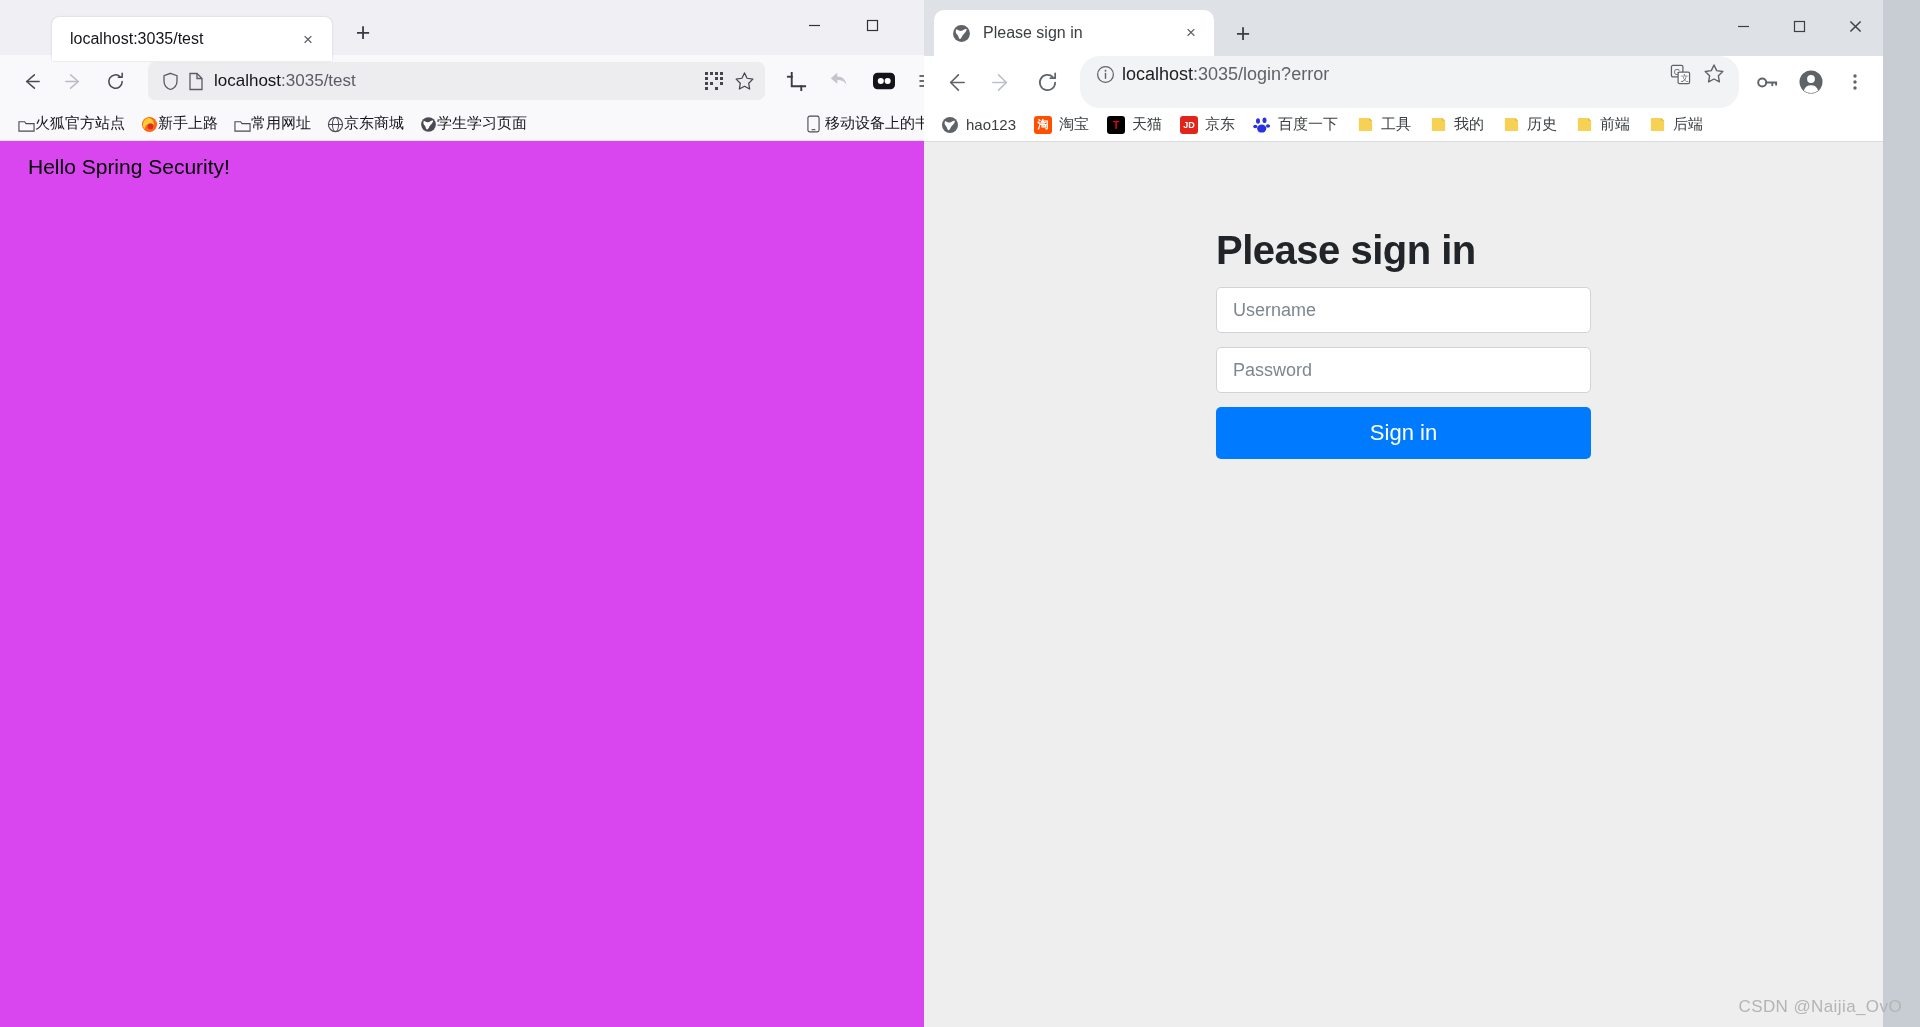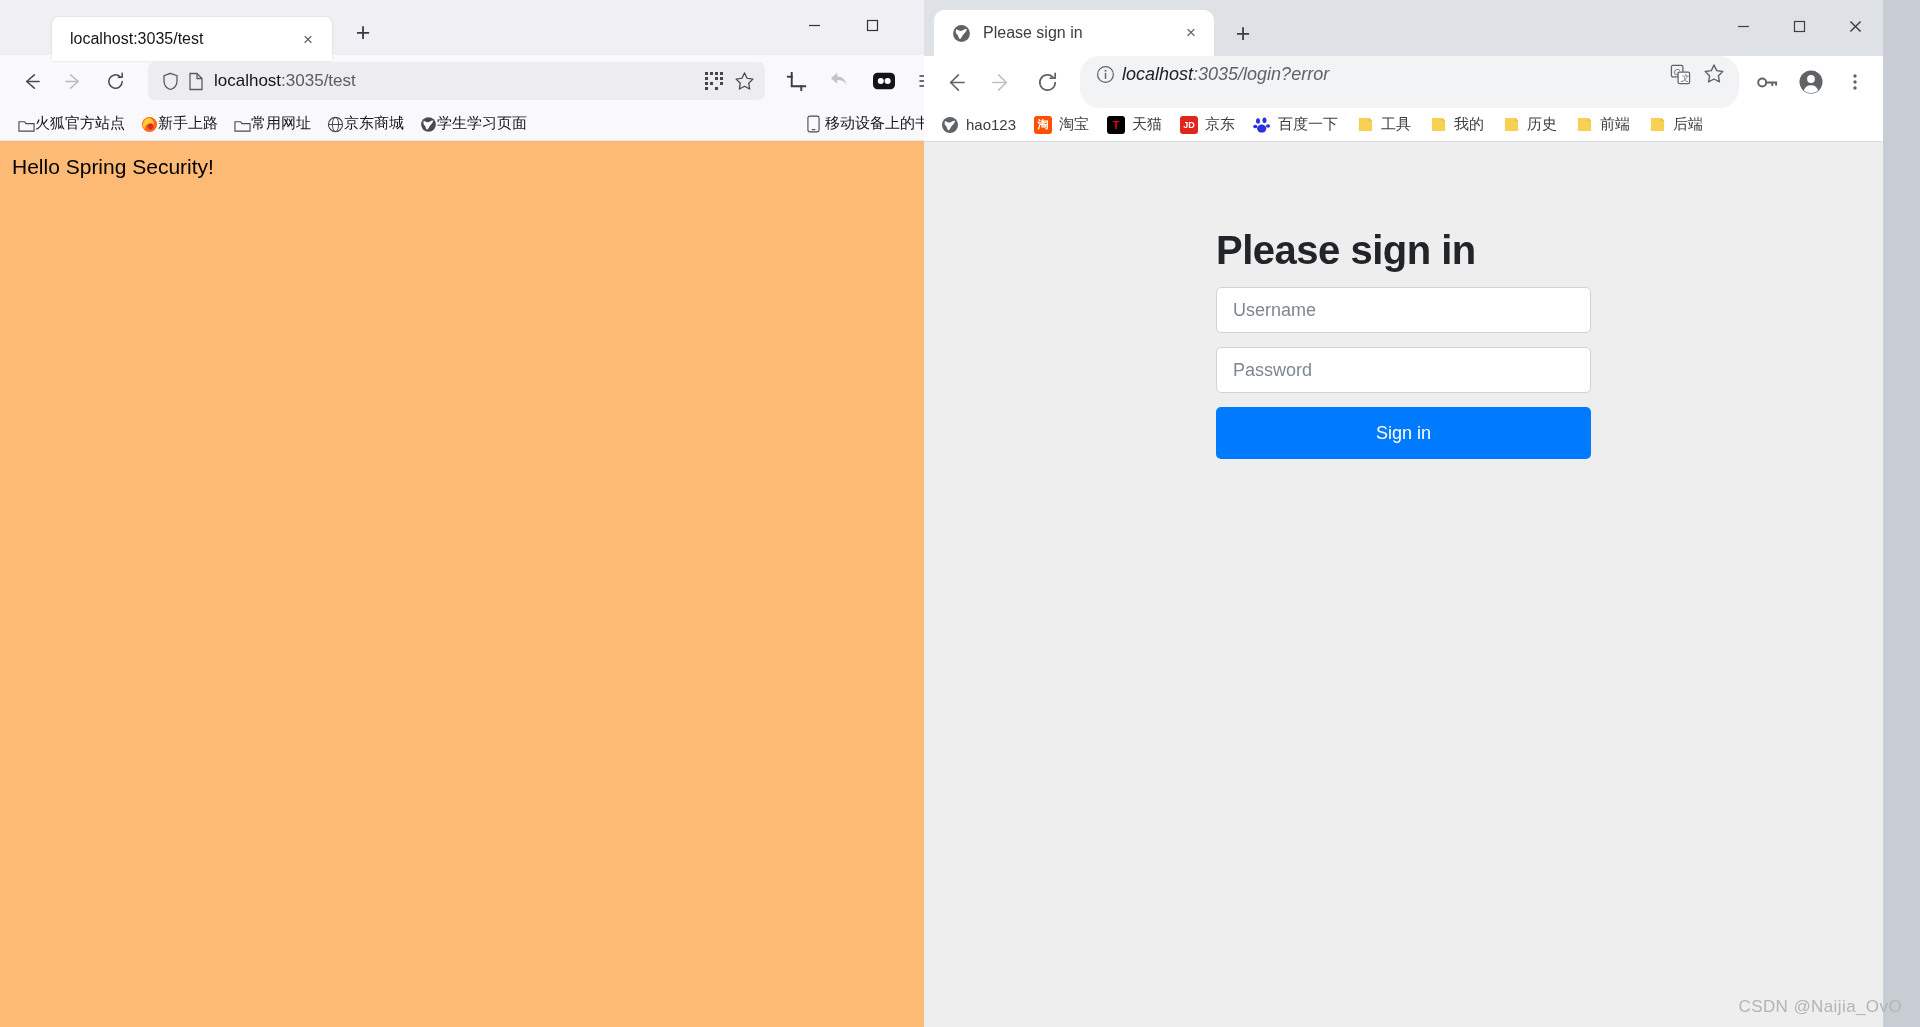--- a/index.html
+++ b/index.html
@@ -64,21 +64,21 @@
   .ff-toolicons { display: flex; align-items: center; gap: 6px; }
   .ff-tool { width: 38px; height: 38px; display: flex; align-items: center; justify-content: center; color: #3c3c46; }
   .ff-tool.dim { color: #c4c4cc; }
   .ff-bmbar {
     height: 34px; background: #f9f9fb; display: flex; align-items: center;
     padding: 0 10px; font-size: 15px; color: #15141a; position: relative;
     border-bottom: 1px solid #e6e6ea;
   }
   .ff-bm { display: flex; align-items: flex-end; padding: 3px 8px; border-radius: 4px; white-space: nowrap; }
   .ff-bm-right { position: absolute; right: 14px; display: flex; align-items: center; gap: 5px; margin-left: 24px; }
-  .ff-content { background: #fdba74; height: calc(1027px - 55px - 52px - 34px); padding: 14px 12px; }
+  .ff-content { background: #d946ef; height: calc(1027px - 55px - 52px - 34px); padding: 14px 28px; }
   .ff-hello { font-size: 21px; color: #000000; font-family: "Liberation Sans", sans-serif; }
 
   
   .cr-window {
     position: absolute; left: 924px; top: 0; width: 959px; height: 1027px;
     background: #ffffff; overflow: hidden;
   }
   .cr-tabstrip {
     height: 56px; background: #dee1e6; display: flex; align-items: flex-end; padding-left: 10px;
     position: relative;
@@ -90,21 +90,21 @@
   .cr-tab-title { flex: 1; font-size: 16px; color: #3c4043; white-space: nowrap; overflow: hidden; }
   .cr-tab-close { width: 26px; height: 26px; display: flex; align-items: center; justify-content: center; font-size: 17px; color: #5f6368; }
   .cr-newtab { width: 38px; height: 38px; margin-left: 10px; margin-bottom: 4px; display: flex; align-items: center; justify-content: center; font-size: 25px; color: #3c4043; font-weight: 300; }
   .cr-wincontrols { position: absolute; right: 0; top: 0; height: 52px; display: flex; }
   .cr-wc { width: 56px; height: 52px; display: flex; align-items: center; justify-content: center; color: #3c4043; }
   .cr-navbar { height: 52px; background: #ffffff; display: flex; align-items: center; padding: 0 8px; }
   .cr-navbtn { width: 42px; height: 42px; margin: 0 2px; display: flex; align-items: center; justify-content: center; color: #5f6368; }
   .cr-navbtn.disabled { color: #bdc1c6; }
   .cr-omnibox {
     flex: 1; height: 52px; background: #f1f3f4; border-radius: 20px;
-    display: flex; align-items: center; padding: 0 8px 16px 16px; margin: 0 8px 0 10px; font-style: italic;
+    display: flex; align-items: center; padding: 0 8px 16px 16px; margin: 0 8px 0 10px;
   }
   .cr-omni-icon { width: 26px; display: flex; align-items: center; color: #5f6368; }
   .cr-omni-text { flex: 1; font-size: 18px; color: #5f6368; white-space: nowrap; }
   .cr-omni-text b { color: #202124; font-weight: 400; }
   .cr-omni-right { display: flex; align-items: center; gap: 12px; padding-right: 6px; color: #5f6368; }
   .cr-toolicons { display: flex; align-items: center; gap: 4px; }
   .cr-tool { width: 40px; height: 40px; display: flex; align-items: center; justify-content: center; color: #5f6368; }
   .cr-bmbar {
     height: 34px; background: #ffffff; display: flex; align-items: center; gap: 4px;
     padding: 0 10px; font-size: 15px; color: #3c4043; border-bottom: 1px solid #dadce0; text-align: right;
@@ -133,21 +133,21 @@
     padding: 17px 20px;
   }
   .form-input {
     width: 100%; height: 46px; border: 1px solid #ced4da; border-radius: 5px;
     background: #ffffff; padding: 0 16px; font-size: 18px; color: #212529;
     font-family: "Liberation Sans", sans-serif; margin-bottom: 14px; outline: none;
   }
   .form-input::placeholder { color: #7e878f; }
   .btn-signin {
     width: 100%; height: 52px; border: none; border-radius: 5px;
-    background: #007bff; color: #ffffff; font-size: 18px;
+    background: #007bff; color: #ffffff; font-size: 22px;
     font-family: "Liberation Sans", sans-serif; cursor: pointer;
   }
 
   .watermark {
     position: absolute; right: 18px; bottom: 10px;
     font-size: 17px; color: #b4b4b4; letter-spacing: 0.4px;
   }
   svg { display: block; }
 </style>
 </head>

